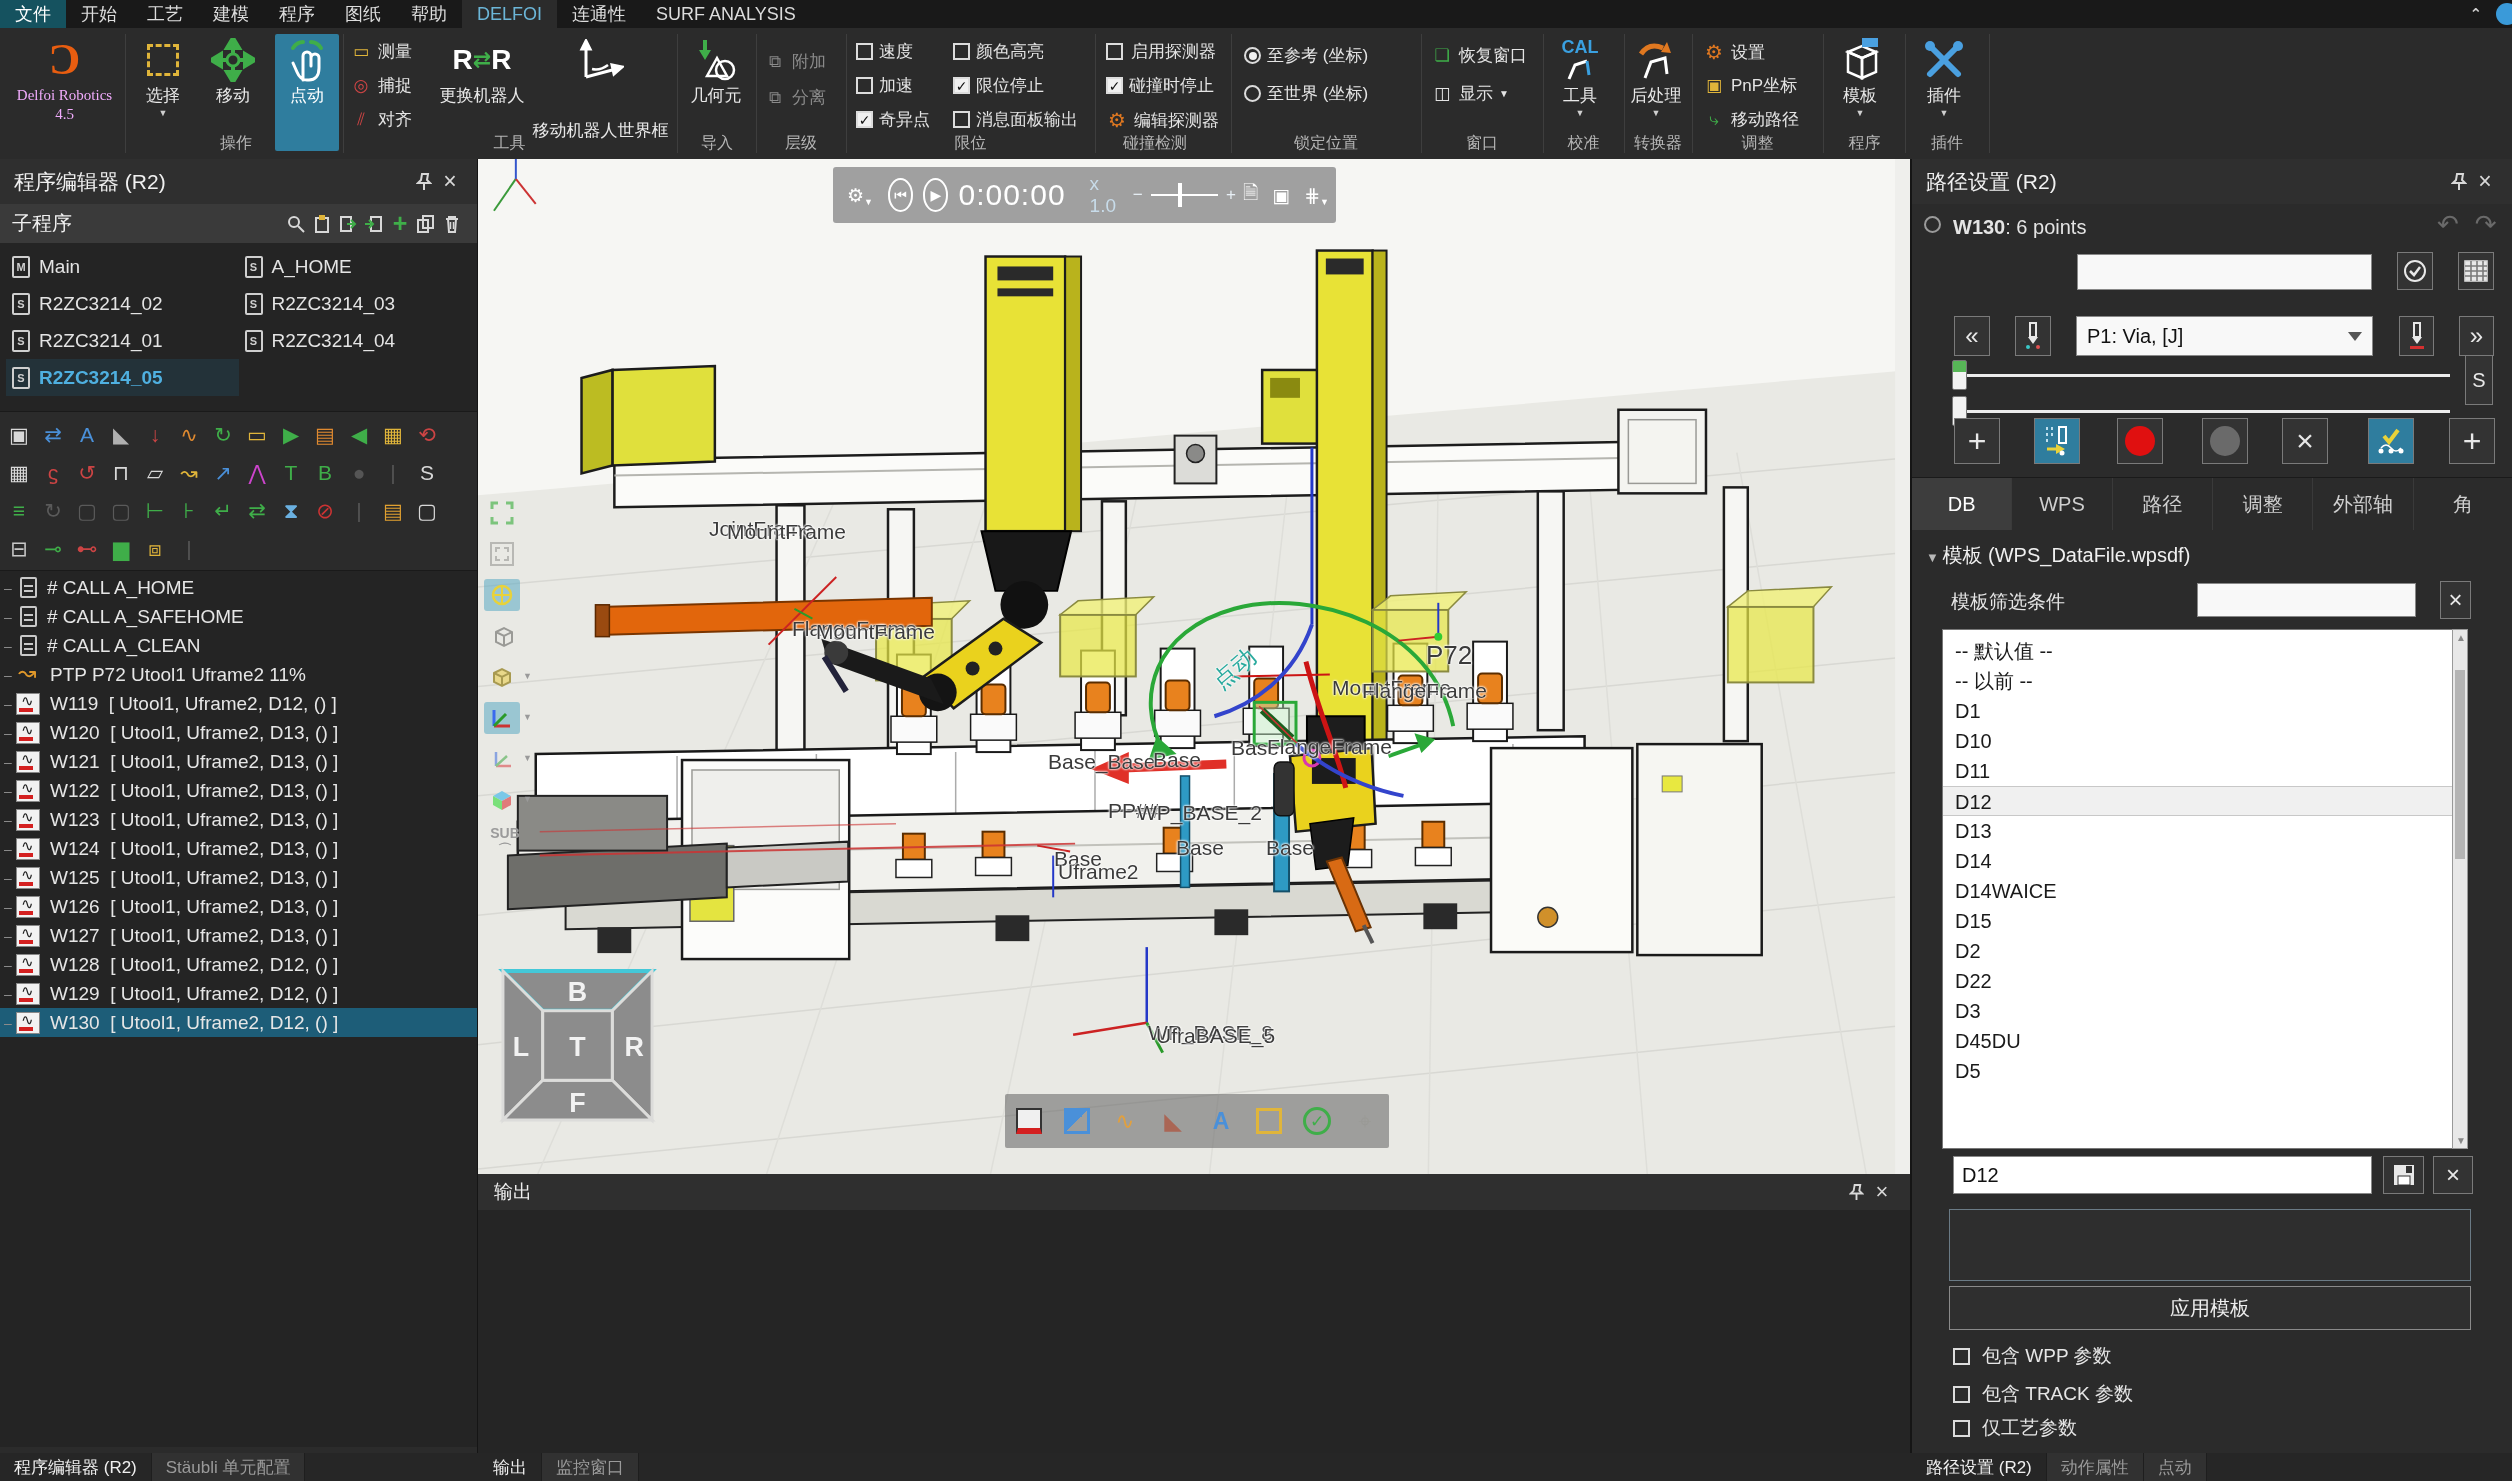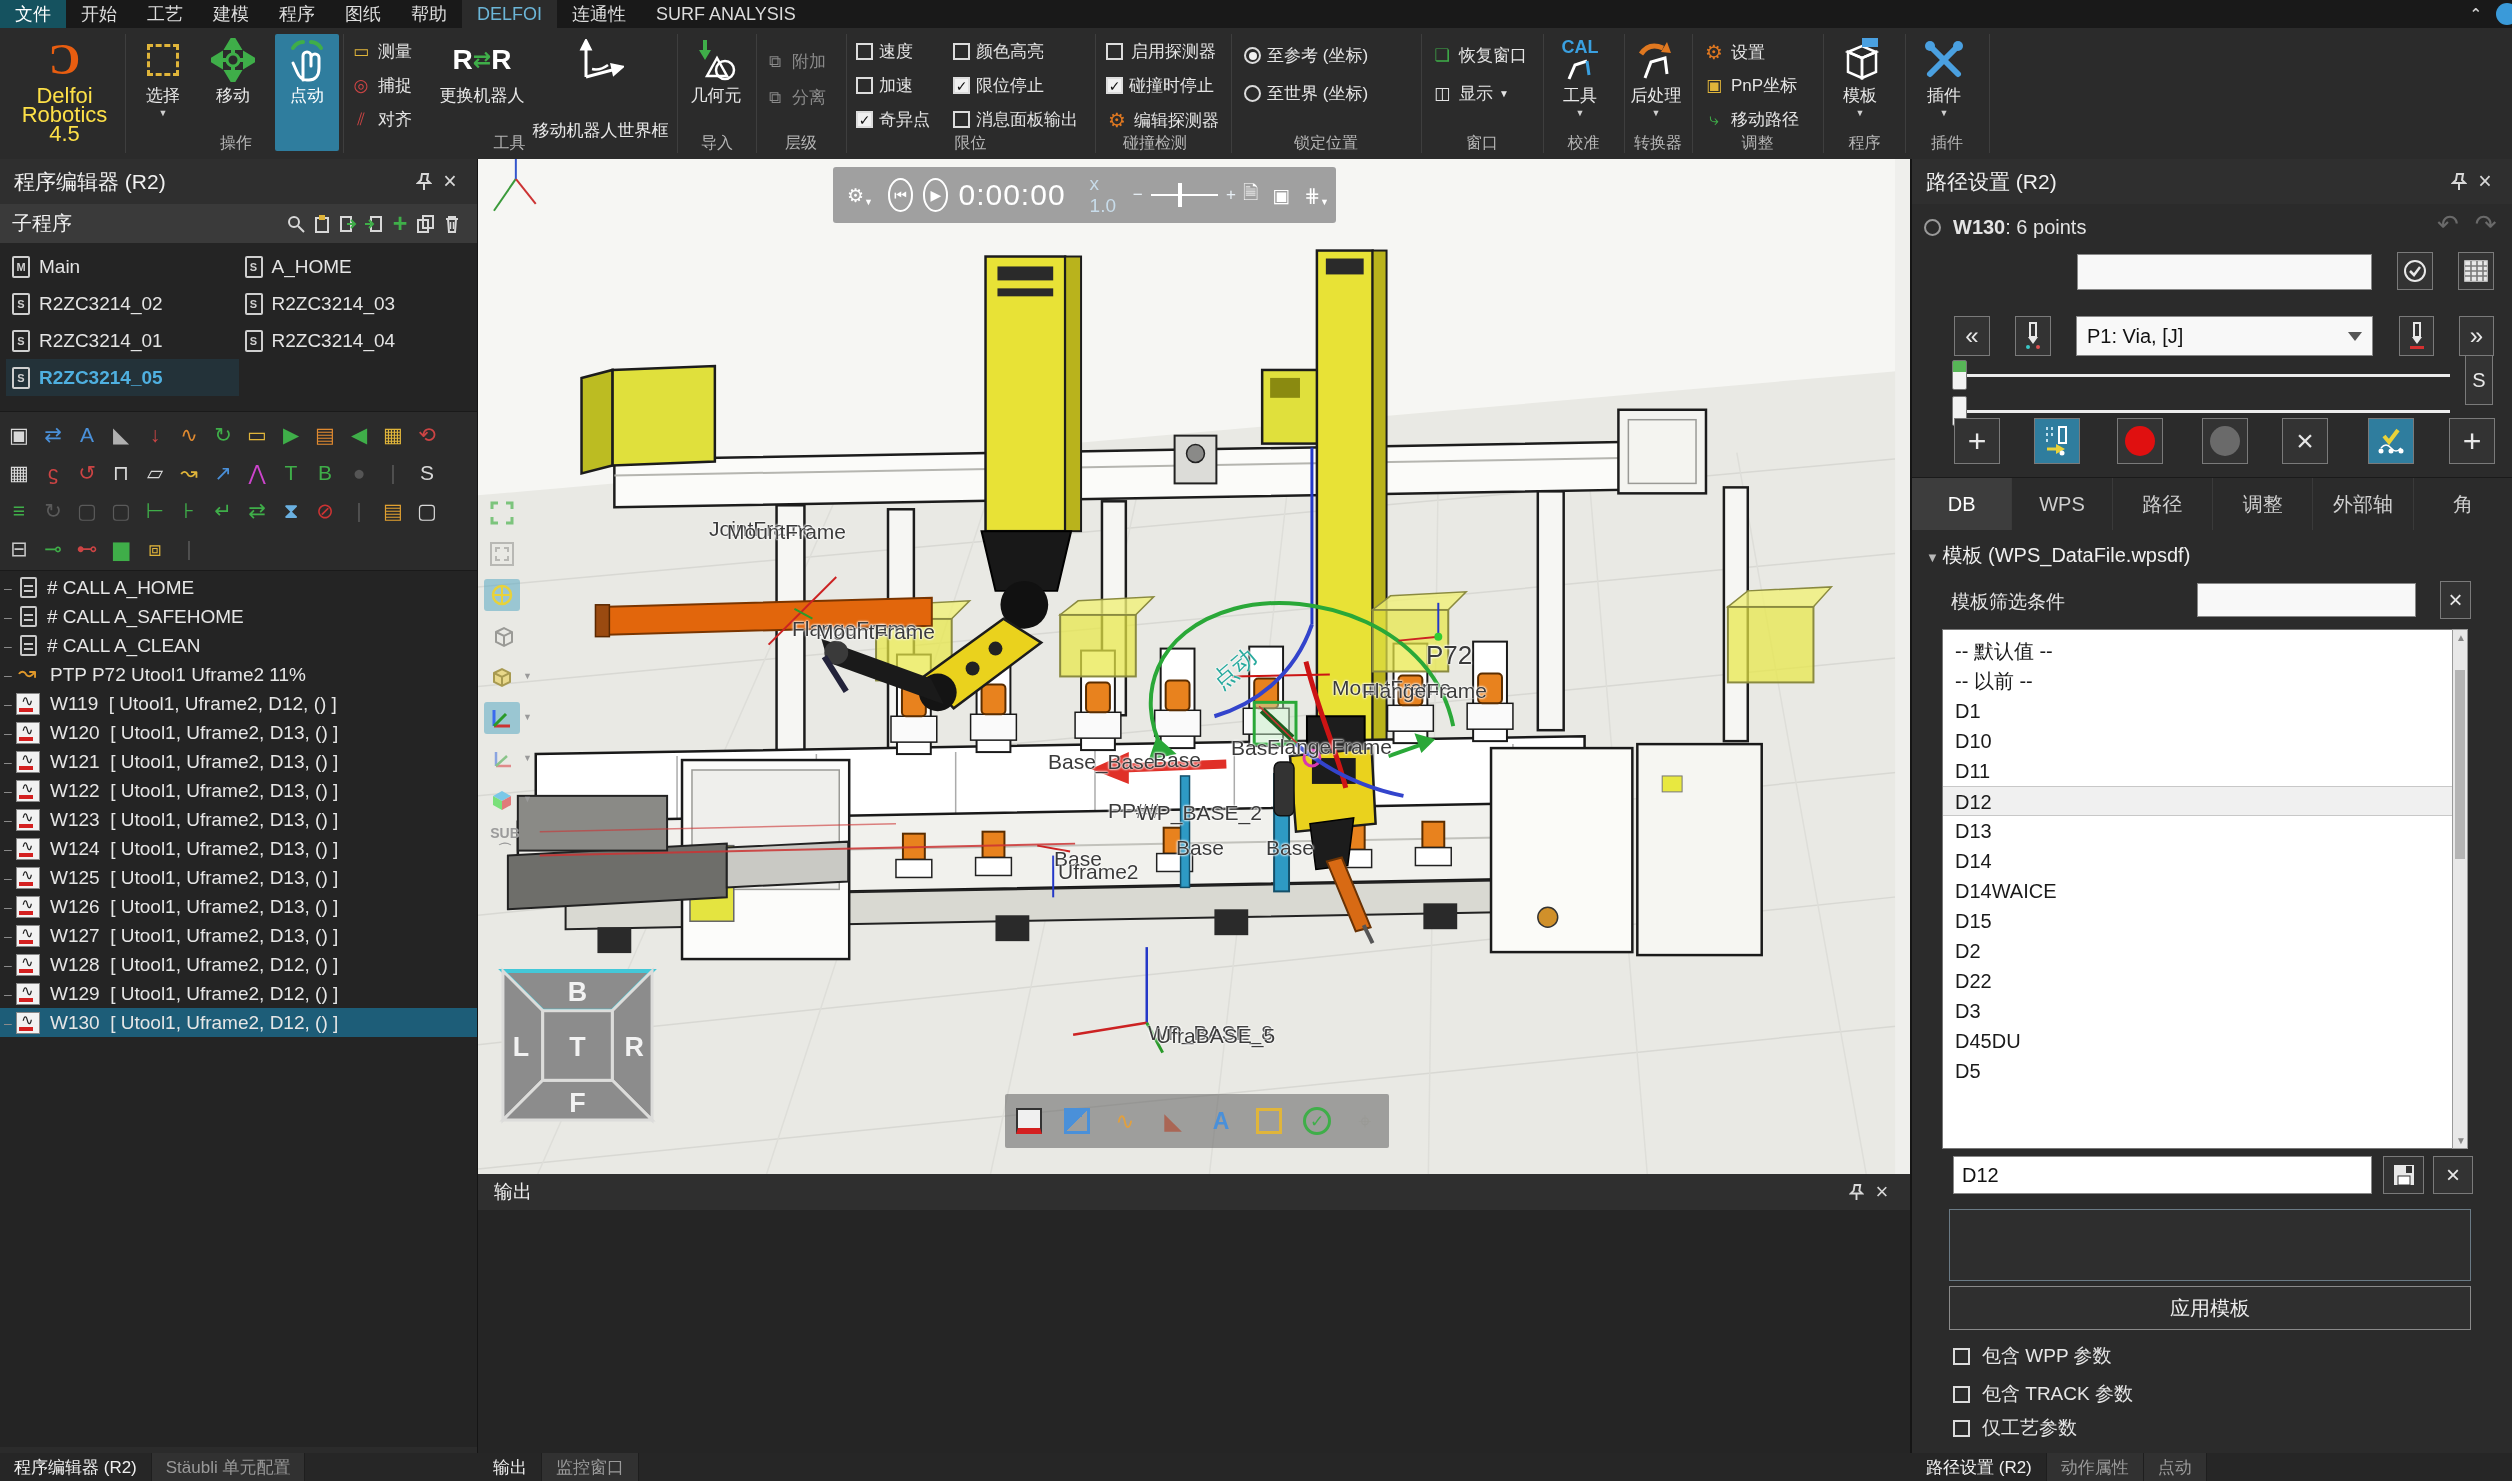--- a/index.html
+++ b/index.html
@@ -26,21 +26,21 @@
   .rbn-big.active-tool { background:#2f7d9e; border-radius:2px; padding:0 4px; }
   .rbn-row { position:absolute; display:flex; align-items:center; gap:6px; font-size:17px; color:#e4e4e4; white-space:nowrap; }
   .rbn-row.dim { color:#8a8a8a; }
   .mini-ic { width:22px; display:inline-flex; justify-content:center; font-size:17px; }
   .cb { width:17px; height:17px; border:2px solid #dcdcdc; background:#2b2b2b; display:inline-flex; align-items:center; justify-content:center; font-size:14px; color:#111; }
   .cb.checked { background:#f0f0f0; }
   .rb { width:17px; height:17px; border:2px solid #dcdcdc; border-radius:50%; display:inline-flex; align-items:center; justify-content:center; }
   .rb.sel::after { content:""; width:8px; height:8px; border-radius:50%; background:#f0f0f0; }
   .dash-box { width:32px; height:32px; border:3px dashed #e0b53a; }
   .logo-d { font-size:44px; font-weight:bold; color:#e85d10; line-height:46px; font-family:"Liberation Serif","DejaVu Serif",serif; }
-  .logo-txt { font-size:22px; color:#fde047; line-height:19px; }
+  .logo-txt { font-size:15px; color:#f0abfc; line-height:19px;font-family:Liberation Serif, serif; }
   .cal-txt { color:#3aa0e0; font-weight:bold; font-size:18px; line-height:16px; }
   .ic-orange { color:#e07820; } .ic-green { color:#3fae49; } .ic-yellow { color:#e0b53a; } .ic-red { color:#cc4444; }
 
   
   #left-panel { position:absolute; left:0; top:159px; width:478px; height:1294px; background:#2b2b2b; border-right:1px solid #151515; }
   .panel-title { height:45px; background:#2f2f2f; display:flex; align-items:center; padding:0 14px; font-size:21px; color:#f0f0f0; }
   .panel-title .sp { flex:1; }
   .tool-ic { width:26px; height:26px; display:inline-flex; align-items:center; justify-content:center; color:#d8d8d8; font-size:19px; }
   #subhdr { height:39px; background:#3a3a3a; display:flex; align-items:center; padding:0 12px; font-size:20px; color:#f0f0f0; }
   #subprog-list { height:169px; background:#242424; display:grid; grid-template-columns:1fr 1fr; grid-auto-rows:37px; padding:5px 6px; border-bottom:1px solid #1a1a1a; }
@@ -947,21 +947,21 @@
     <span>路径设置 (R2)</span>
     <span class="sp"></span>
     <span class="tool-ic">
       <svg width="16" height="18" viewBox="0 0 16 18">
           <path d="M6 1 h6 l-1 6 3 3 H2 l3-3 z M8 10 v7" stroke="#d8d8d8" stroke-width="2" fill="none"></path>
         </svg>
     </span>
     <span class="tool-ic" style="font-size:23px;">×</span>
   </div>
 
-  <div class="rp" style="left:12px;top:57px;display:flex;align-items:center;gap:12px;">
+  <div class="rp" style="left:12px;top:57px;display:flex;align-items:flex-start;gap:12px;">
     <span class="rb" style="border-color:#9a9a9a;"></span>
     <span style="font-size:20px;"><b>W130</b><span>: 6 points</span></span>
   </div>
   <div class="rp" style="left:525px;top:50px;font-size:26px;color:#6a6a6a;display:flex;gap:16px;">
     <span>↶</span>
       <span>↷</span>
   </div>
 
   <div class="rp white-field" style="left:165px;top:95px;width:295px;height:36px;"></div>
   <div class="rp btn-sq" style="left:485px;top:93px;width:36px;height:38px;">

